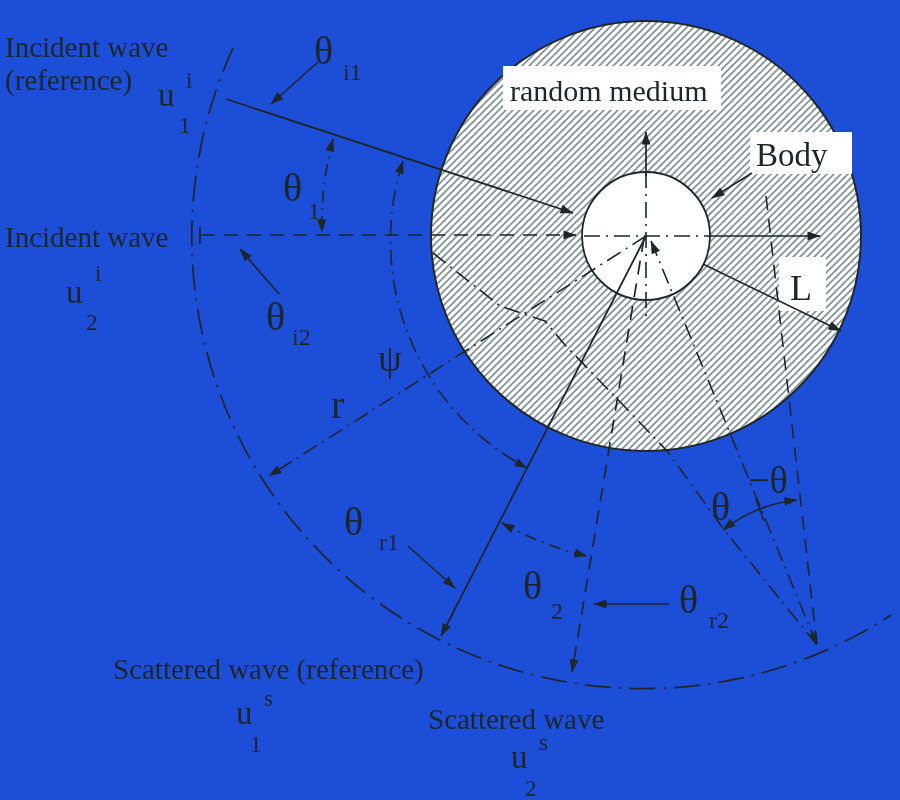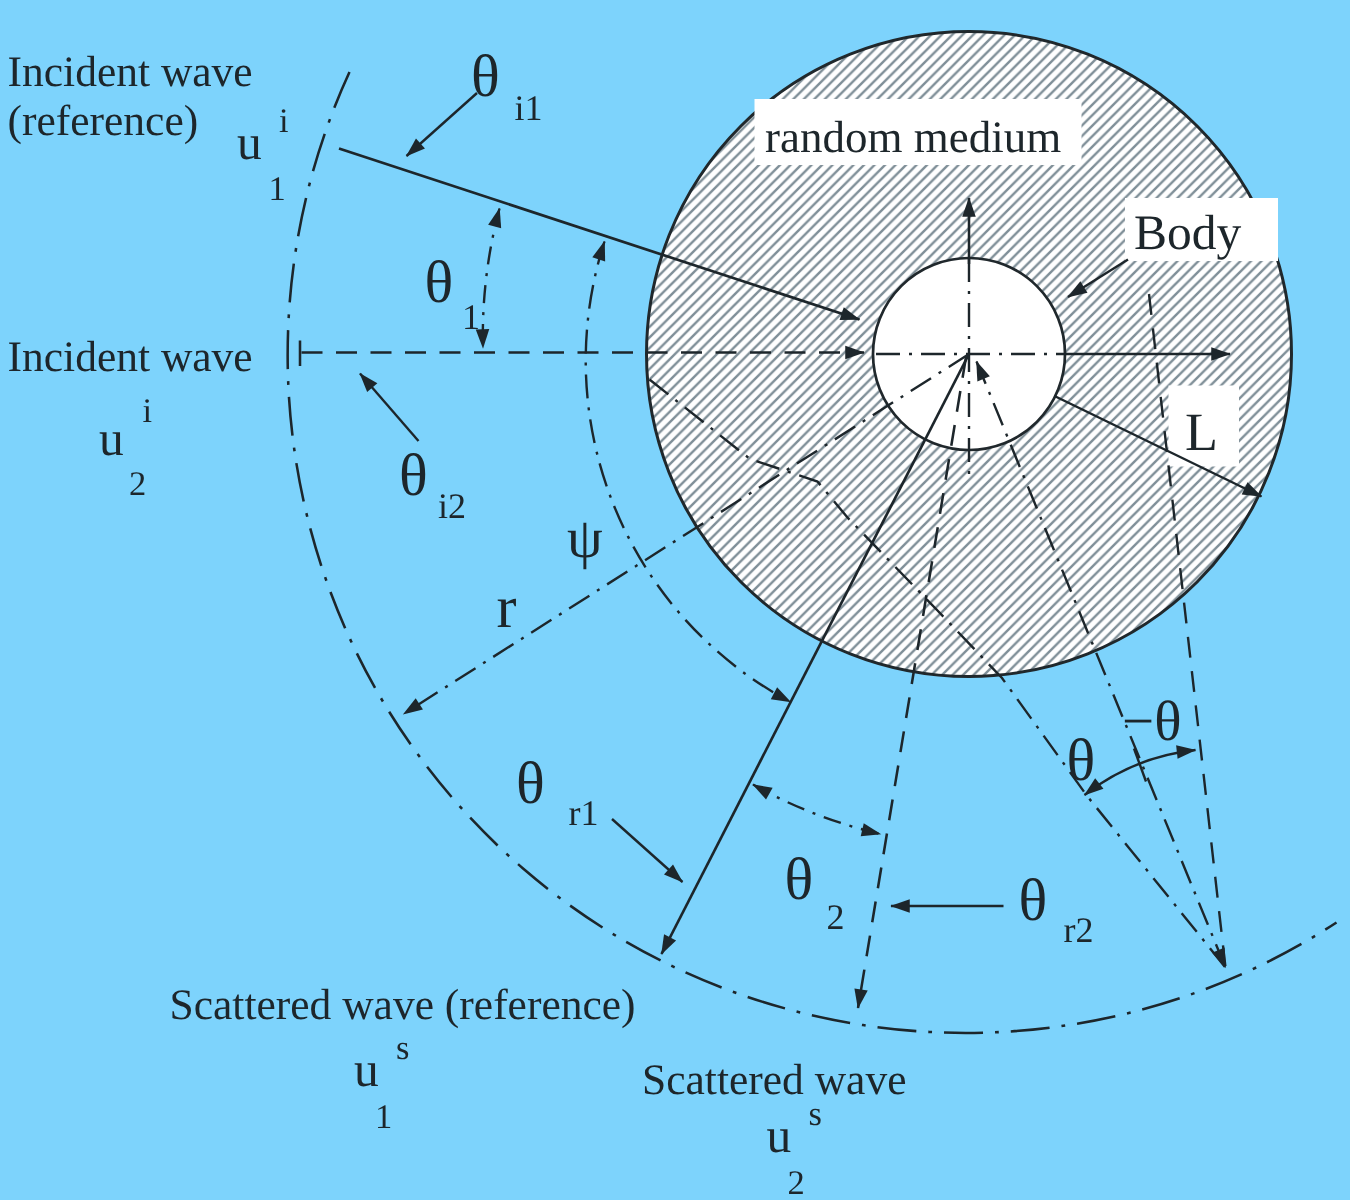--- a/index.html
+++ b/index.html
@@ -1,17 +1,17 @@
 <!DOCTYPE html>
 <html><head>
 <meta charset="utf-8">
 <style>
   html,body{margin:0;padding:0;background:#ffffff;}
   .stage{
-    position:relative;width:900px;height:800px;background:#7dd3fc;overflow:hidden;
+    position:relative;width:900px;height:800px;background:#1d4ed8;overflow:hidden;
     font-family:"Liberation Serif","DejaVu Serif",serif;
   }
   svg{display:block;}
   text{fill:#1d262b;font-family:"Liberation Serif","DejaVu Serif",serif;}
 </style>
 </head>
 <body>
 
 <div class="stage">
 <svg width="900" height="800" viewBox="0 0 900 800">

